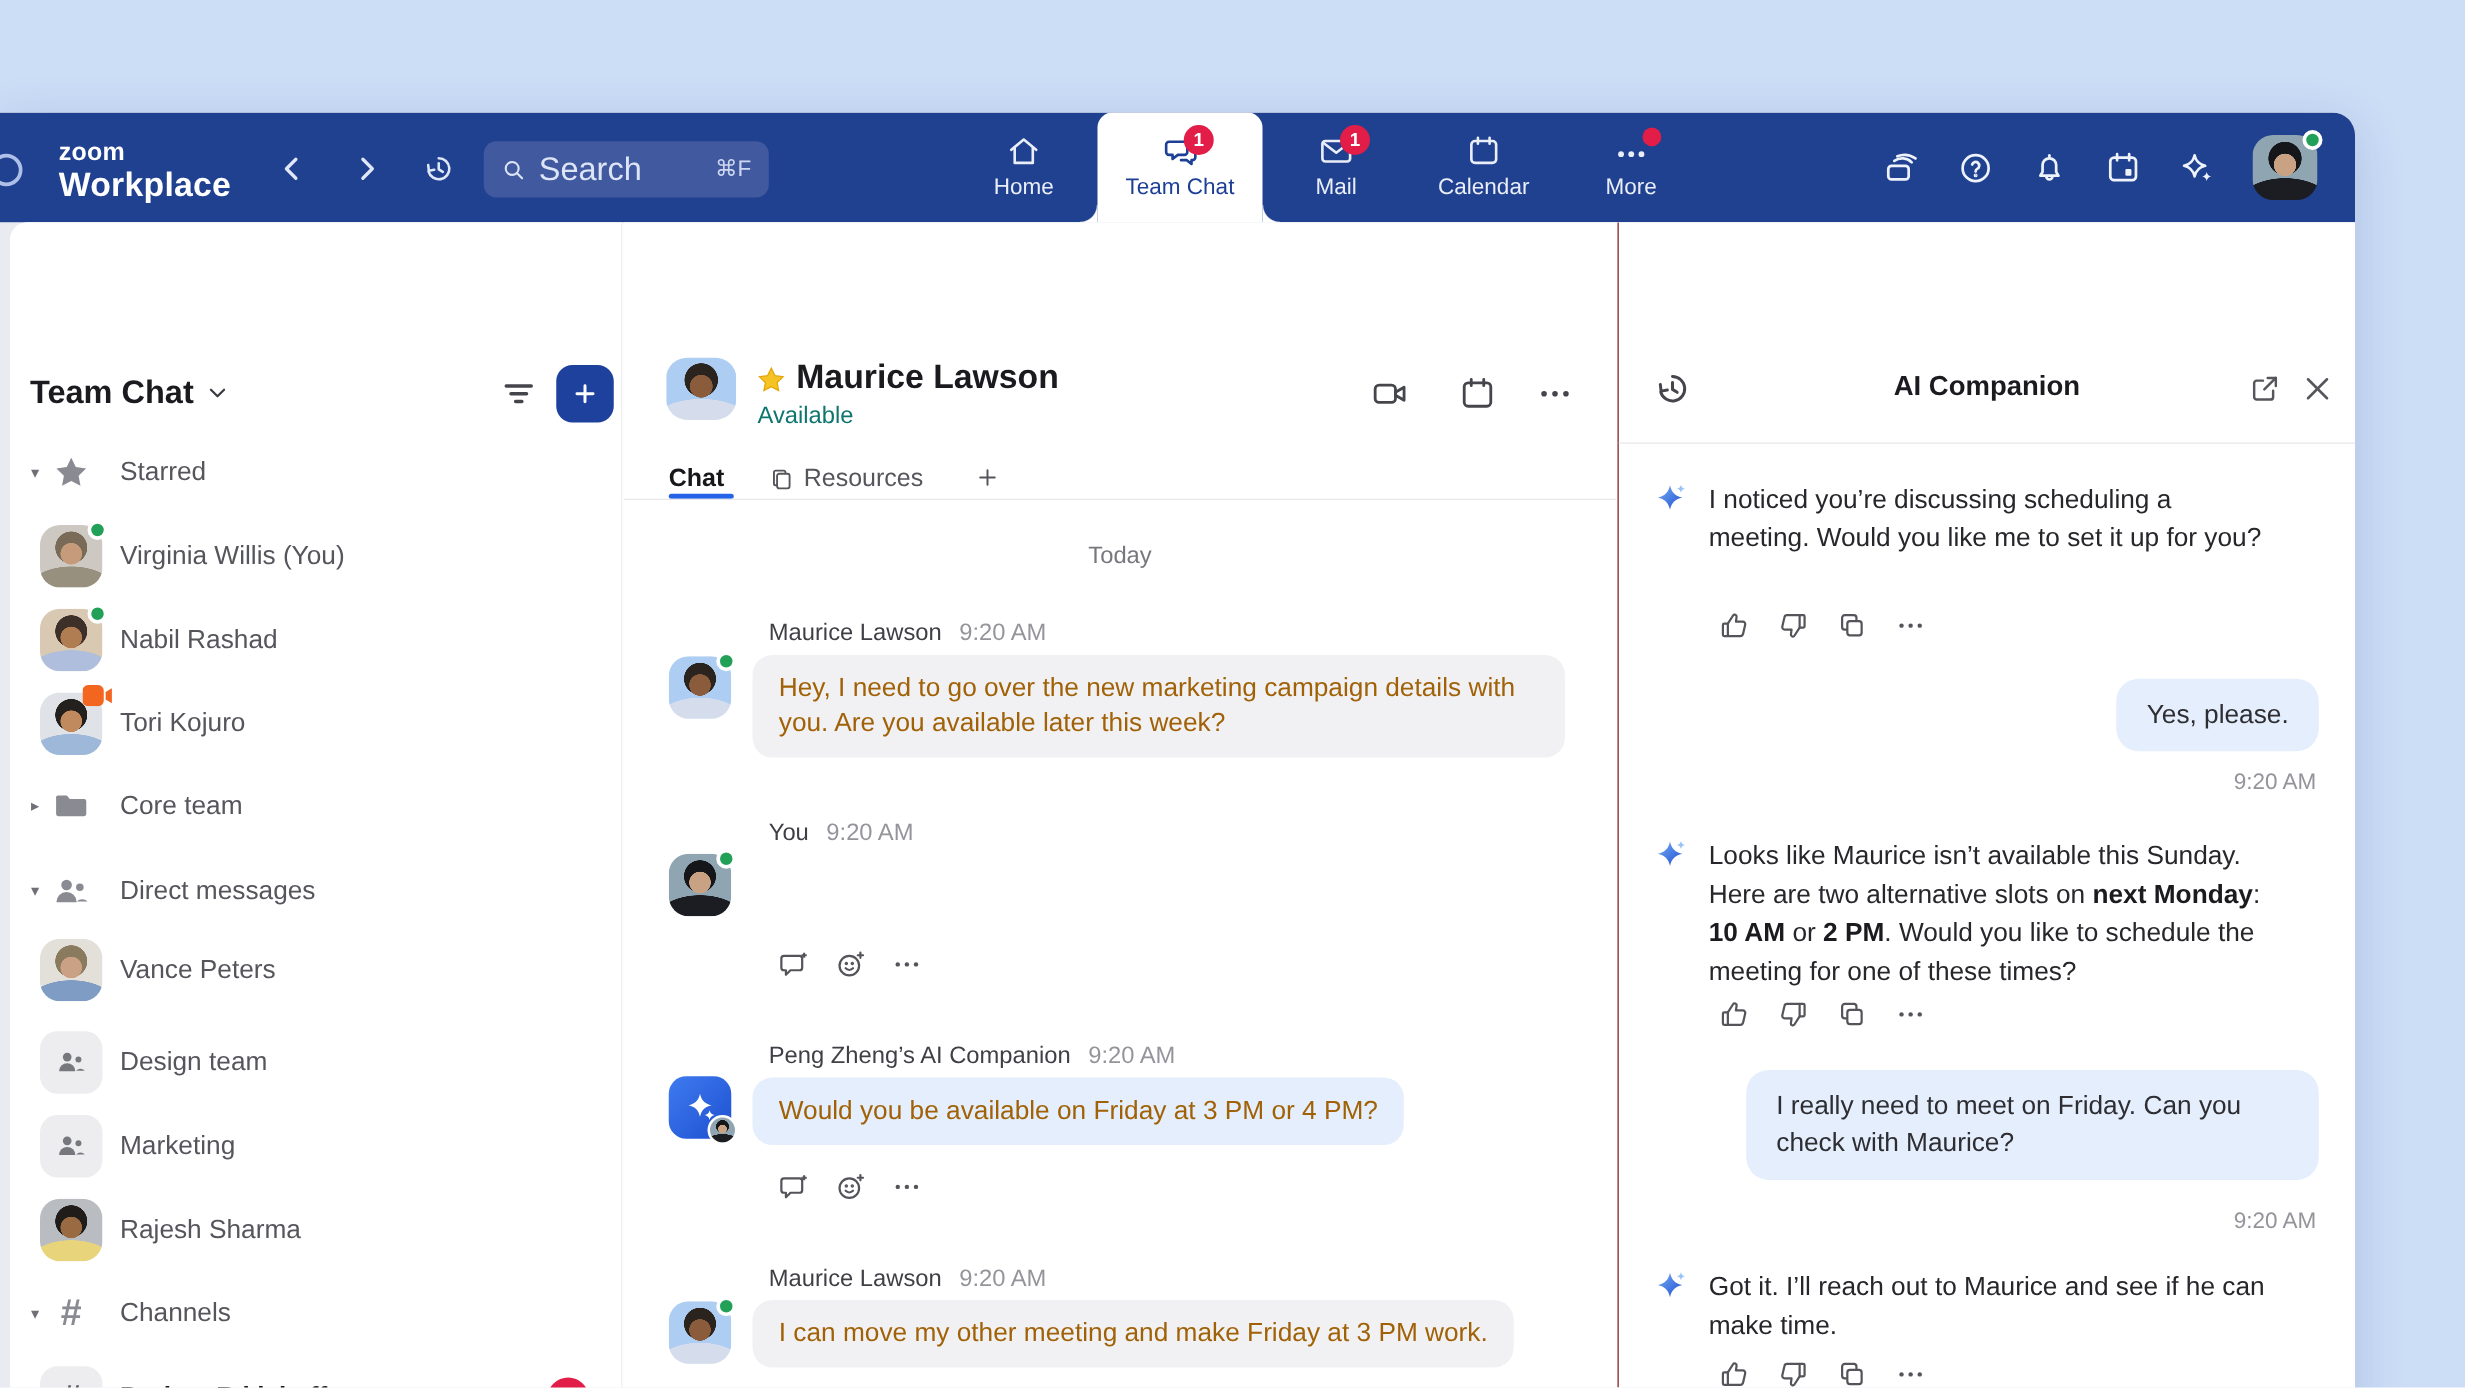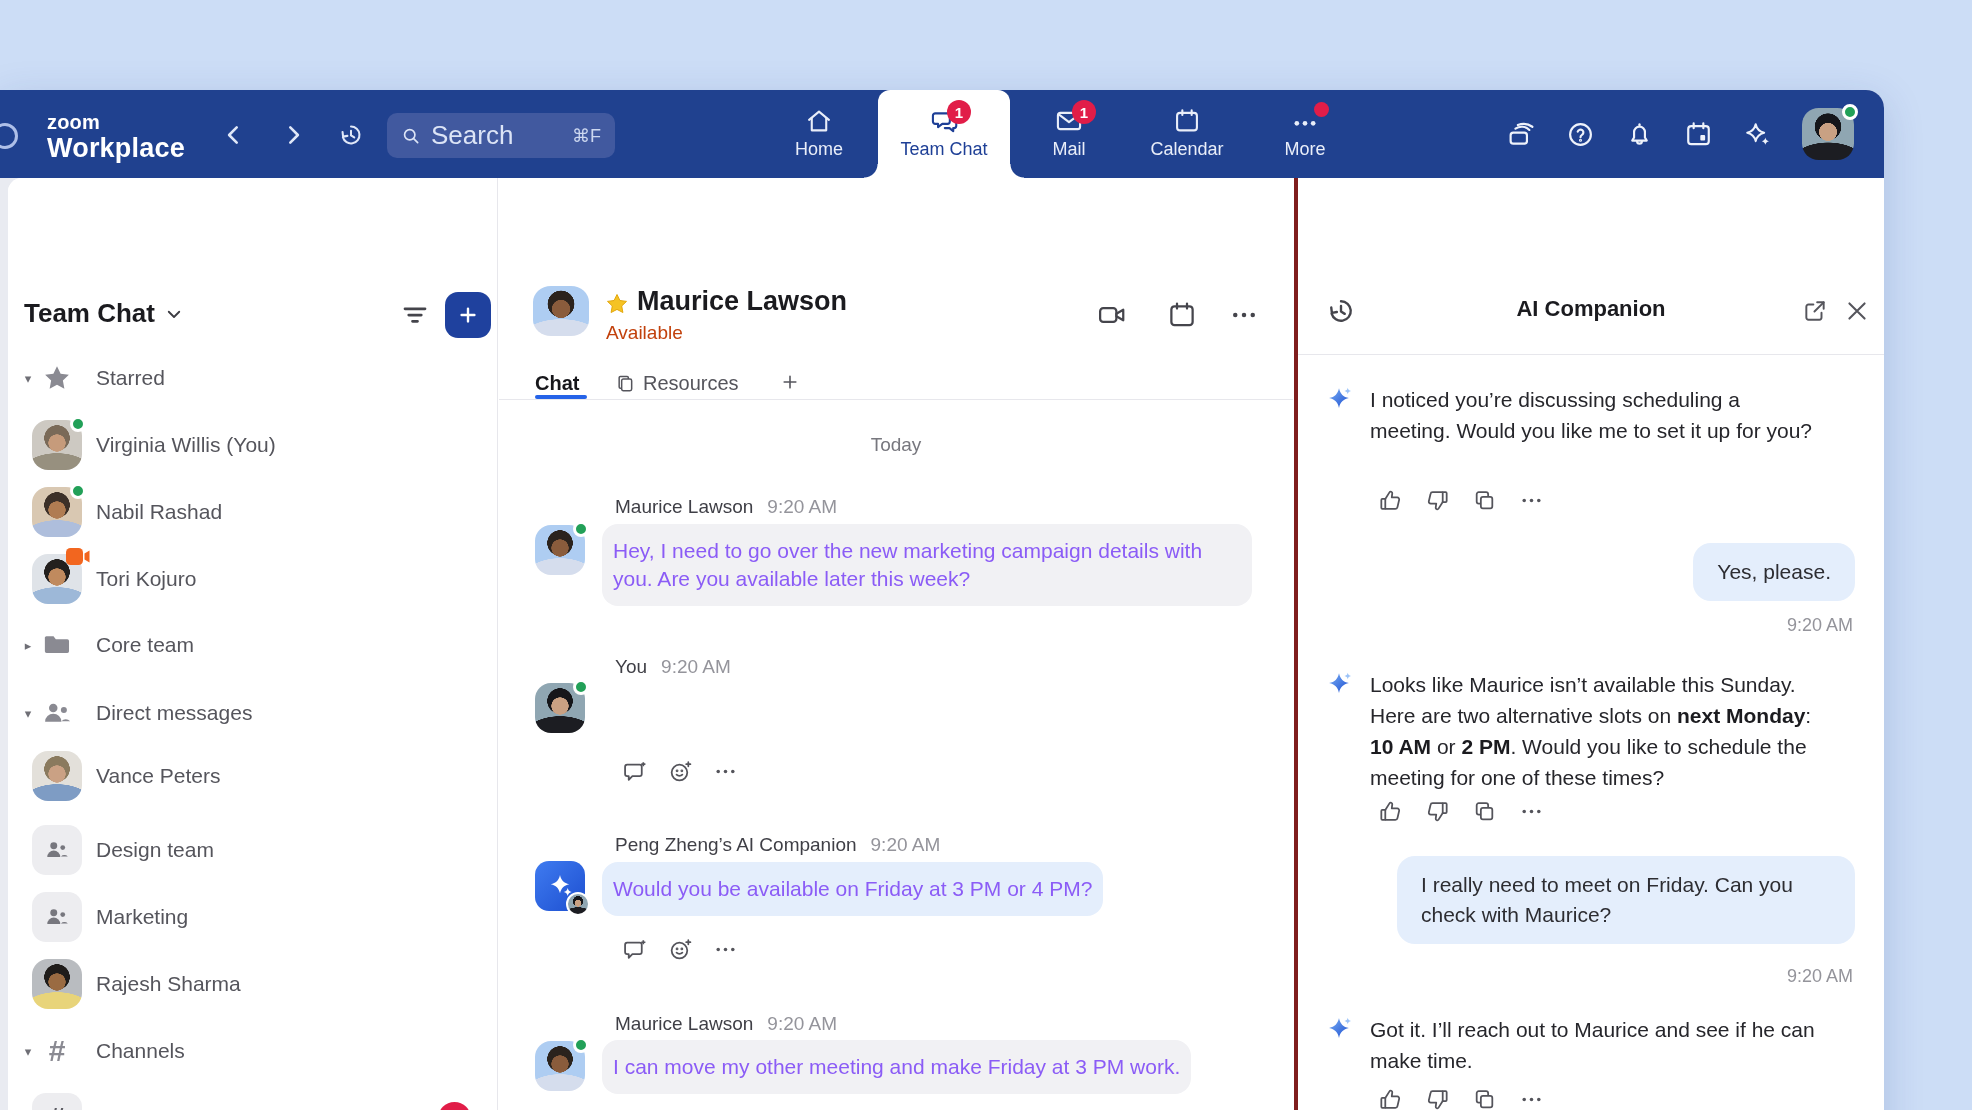--- a/index.html
+++ b/index.html
@@ -63,21 +63,21 @@
   .pdot { position:absolute; top:-4px; right:-4px; width:16px; height:16px; background:#22a058;
           border:3px solid #fff; border-radius:50%; }
   .pcam { position:absolute; top:-6px; right:-8px; width:24px; height:17px; color:#f2661f; }
   .pcam svg{ width:100%; height:100%; }
 
   
   .content { position:absolute; left:0; top:88px; width:100%; height:932px; background:#e9ebf1; }
   .sheet { position:absolute; left:8px; top:0; right:0; bottom:0; background:#fff; border-radius:14px 0 0 0; }
   .sidebar { position:absolute; left:8px; top:0; width:490px; height:932px; border-right:1px solid #e7e7ec; background:#fff; border-radius:14px 0 0 0; }
   .main { position:absolute; left:499px; top:0; width:794px; height:932px; background:#fff; }
-  .ai { position:absolute; left:1294px; top:0; width:590px; height:932px; background:#fff; border-left:4px solid #7f1d1d;padding-left:22px; }
+  .ai { position:absolute; left:1294px; top:0; width:590px; height:932px; background:#fff; border-left:1px solid #7f1d1d;padding-left:22px; }
 
   
   .sb-title { position:absolute; left:16px; top:120px; display:flex; align-items:center; gap:10px; cursor:pointer; }
   .sb-title .t { font-size:26px; font-weight:700; color:#1b1b1f; }
   .sb-title svg { width:18px; height:18px; color:#3c3c42; }
   .sb-filter { position:absolute; left:392px; top:122px; width:30px; height:30px; color:#44444b; cursor:pointer; }
   .sb-filter svg{ width:100%; height:100%; }
   .sb-plus { position:absolute; left:437px; top:114px; width:46px; height:46px; background:#1f419e;
              border-radius:13px; color:#fff; display:flex; align-items:center; justify-content:center; cursor:pointer; }
   .sb-plus svg { width:22px; height:22px; }
@@ -92,34 +92,34 @@
   .row .sq .hash { font-size:28px; font-weight:700; color:#5d5d64; }
   .row .lbl { position:absolute; left:88px; font-size:21px; color:#55555c; white-space:nowrap; }
   .row .lbl.bold { font-weight:700; color:#1b1b1f; }
   .row .rbadge { position:absolute; right:26px; width:33px; height:33px; background:#e11d48; color:#fff;
                  border-radius:50%; font-size:17px; font-weight:700; display:flex; align-items:center; justify-content:center; }
 
   
   .ch-head-av { position:absolute; left:34px; top:108px; width:56px; height:50px; }
   .ch-star { position:absolute; left:106px; top:114px; width:24px; height:24px; cursor:pointer; }
   .ch-name { position:absolute; left:138px; top:108px; font-size:27px; font-weight:700; color:#1b1b1f; }
-  .ch-status { position:absolute; left:107px; top:144px; font-size:19px; color:#c2410c; }
+  .ch-status { position:absolute; left:107px; top:144px; font-size:19px; color:#0f766e; }
   .ch-hic { position:absolute; top:122px; width:30px; height:30px; color:#45454c; cursor:pointer; }
   .ch-hic svg { width:100%; height:100%; }
   .ch-tab { position:absolute; top:194px; display:flex; align-items:center; gap:8px; font-size:20px; color:#55555c; cursor:pointer; }
   .ch-tab svg { width:20px; height:20px; }
   .ch-tab.on { color:#17171b; font-weight:700; }
   .ch-underline { position:absolute; left:36px; top:217px; width:52px; height:4px; background:#2563e8; border-radius:2px; }
   .ch-div { position:absolute; left:0; top:221px; width:100%; height:1px; background:#e7e7ec; }
   .today { position:absolute; left:0; top:256px; width:100%; text-align:center; font-size:19px; color:#77777e; }
   .msg-name { position:absolute; font-size:19px; color:#3f3f46; }
   .msg-time { color:#94949b; margin-left:14px; font-weight:400; }
   .msg-av { position:absolute; left:36px; width:50px; height:50px; }
-  .bubble { position:absolute; left:103px; display:inline-block; padding:13px 11px; border-radius:16px;
-            font-size:21px; line-height:28px; color:#8b5cf6; background:#f1f1f4; max-width:660px; }
+  .bubble { position:absolute; left:103px; display:inline-block; padding:13px 21px; border-radius:16px;
+            font-size:21px; line-height:28px; color:#a16207; background:#f1f1f4; max-width:660px; }
   .bubble.blue { background:#e4eefc; }
   .act { position:absolute; display:flex; gap:20px; color:#54545b; }
   .act .a { width:25px; height:25px; cursor:pointer; }
   .act .a svg { width:100%; height:100%; }
 
   .ai-av { position:absolute; left:36px; width:50px; height:50px; background:linear-gradient(135deg,#3f7bf0,#1d4fd0);
            border-radius:14px; display:flex; align-items:center; justify-content:center; }
   .ai-av svg { width:28px; height:28px; }
   .ai-av .mini { position:absolute; right:-5px; bottom:-5px; width:24px; height:24px; border:2px solid #fff; border-radius:50%; }
 

